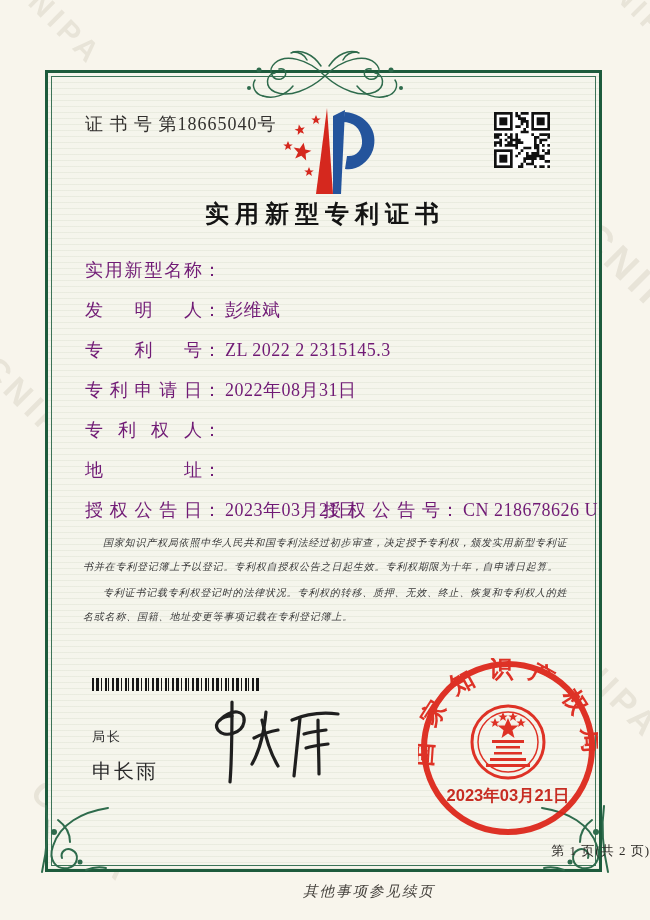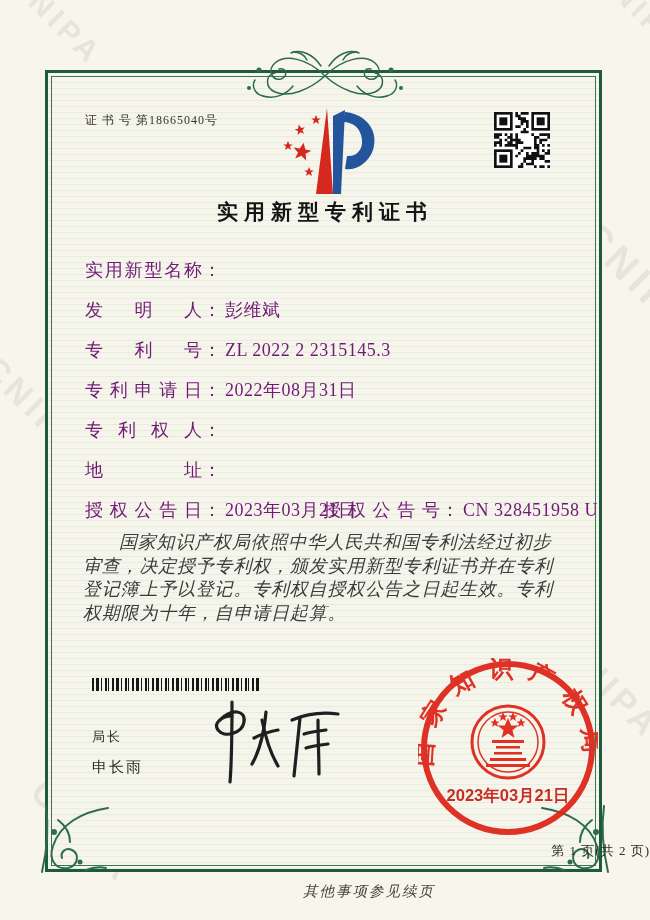--- a/index.html
+++ b/index.html
@@ -26,58 +26,58 @@
   }
   .frame-inner{
     position:absolute;left:3px;top:3px;right:3px;bottom:3px;
     border:1px solid #3c7458;
   }
   .ornament-top{position:absolute;left:50%;top:46px;transform:translateX(-50%);}
   .flourish{position:absolute;width:78px;height:78px;}
   .flourish.right{transform:scaleX(-1);}
   
   .cert-no{
-    position:absolute;left:85px;top:112px;font-size:12px;color:#33312f;letter-spacing:1px;
+    position:absolute;left:85px;top:112px;font-size:18px;color:#33312f;letter-spacing:1px;
   }
   .logo{position:absolute;left:50%;top:106px;transform:translateX(-50%);}
   .qr{position:absolute;left:494px;top:112px;width:56px;height:56px;}
   .title{
     position:absolute;left:0;top:198px;width:100%;text-align:center;
-    font-size:21px;font-weight:bold;letter-spacing:6px;color:#141414;
+    font-size:24px;font-weight:bold;letter-spacing:6px;color:#141414;
   }
   .fields{position:absolute;left:85px;top:250px;width:490px;}
   .frow{height:40px;display:flex;align-items:center;font-size:18px;color:#701a75;position:relative;}
   .flabel{
     display:inline-block;width:118px;text-align:justify;text-align-last:justify;
     -moz-text-align-last:justify;letter-spacing:1px;flex:0 0 118px;
   }
   .fcolon{margin:0 4px 0 0;}
   .fvalue{white-space:nowrap;letter-spacing:.5px;}
   .grant-number{position:absolute;left:238px;display:flex;align-items:center;}
   .paras{
     position:absolute;left:83px;top:531px;width:486px;
-    font-size:18px;line-height:23.5px;color:#3a3a3a;letter-spacing:.8px;font-style:italic;
+    font-size:10px;line-height:23.5px;color:#3a3a3a;letter-spacing:.8px;font-style:italic;
   }
   .paras p{margin:0 0 3px 0;text-indent:2em;}
   .barcode{
     position:absolute;left:92px;top:678px;width:168px;height:13px;
     background:repeating-linear-gradient(90deg,
       #161616 0 2px,rgba(0,0,0,0) 2px 4px,
       #161616 4px 7px,rgba(0,0,0,0) 7px 9px,
       #161616 9px 10px,rgba(0,0,0,0) 10px 13px,
       #161616 13px 15px,rgba(0,0,0,0) 15px 16px,
       #161616 16px 17px,rgba(0,0,0,0) 17px 20px);
   }
   .sig-title{
     position:absolute;left:92px;top:728px;
     font-family:"Liberation Sans","DejaVu Sans",sans-serif;font-size:13px;color:#2c2c2c;letter-spacing:2px;
   }
   .sig-name{
     position:absolute;left:92px;top:758px;
-    font-family:"Liberation Sans","DejaVu Sans",sans-serif;font-size:15px;color:#2c2c2c;letter-spacing:2px;
+    font-family:"Liberation Sans","DejaVu Sans",sans-serif;font-size:20px;color:#2c2c2c;letter-spacing:2px;
   }
   .sig-hand{position:absolute;left:180px;top:690px;}
   .seal{position:absolute;left:418px;top:658px;opacity:.93;}
   .page-indicator{
     position:absolute;left:0;top:842px;width:100%;text-align:right;
     font-size:13px;color:#2e2c28;letter-spacing:1px;
   }
   .continuation{
     position:absolute;left:0;top:882px;width:100%;text-align:center;
     font-size:14.5px;color:#46433e;letter-spacing:2px;font-style:italic;padding-left:44px;
@@ -201,27 +201,28 @@
     <span class="flabel">地址</span>
       <span class="fcolon">：</span>
   </div>
   <div class="frow">
     <span class="flabel">授权公告日</span>
       <span class="fcolon">：</span>
     <span class="fvalue">2023年03月21日</span>
     <span class="grant-number">
       <span class="flabel">授权公告号</span>
         <span class="fcolon">：</span>
-      <span class="fvalue">CN 328451958 U</span>
+      <span class="fvalue">CN 218678626 U</span>
     </span>
   </div>
 </div>
 
 <div class="paras">
   <p>国家知识产权局依照中华人民共和国专利法经过初步审查，决定授予专利权，颁发实用新型专利证书并在专利登记簿上予以登记。专利权自授权公告之日起生效。专利权期限为十年，自申请日起算。</p>
+  <p>专利证书记载专利权登记时的法律状况。专利权的转移、质押、无效、终止、恢复和专利权人的姓名或名称、国籍、地址变更等事项记载在专利登记簿上。</p>
 </div>
 
 <div class="barcode"></div>
 
 <div class="sig-title">局长</div>
 <div class="sig-name">申长雨</div>
 
 <svg class="sig-hand" width="175" height="100" viewBox="0 0 175 100">
   <g stroke="#1f1f1f" stroke-width="3.2" fill="none" stroke-linecap="round" stroke-linejoin="round">
     <path d="M40,30 C52,18 66,20 64,32 C62,44 44,48 38,40 C33,33 42,26 52,26"></path>

